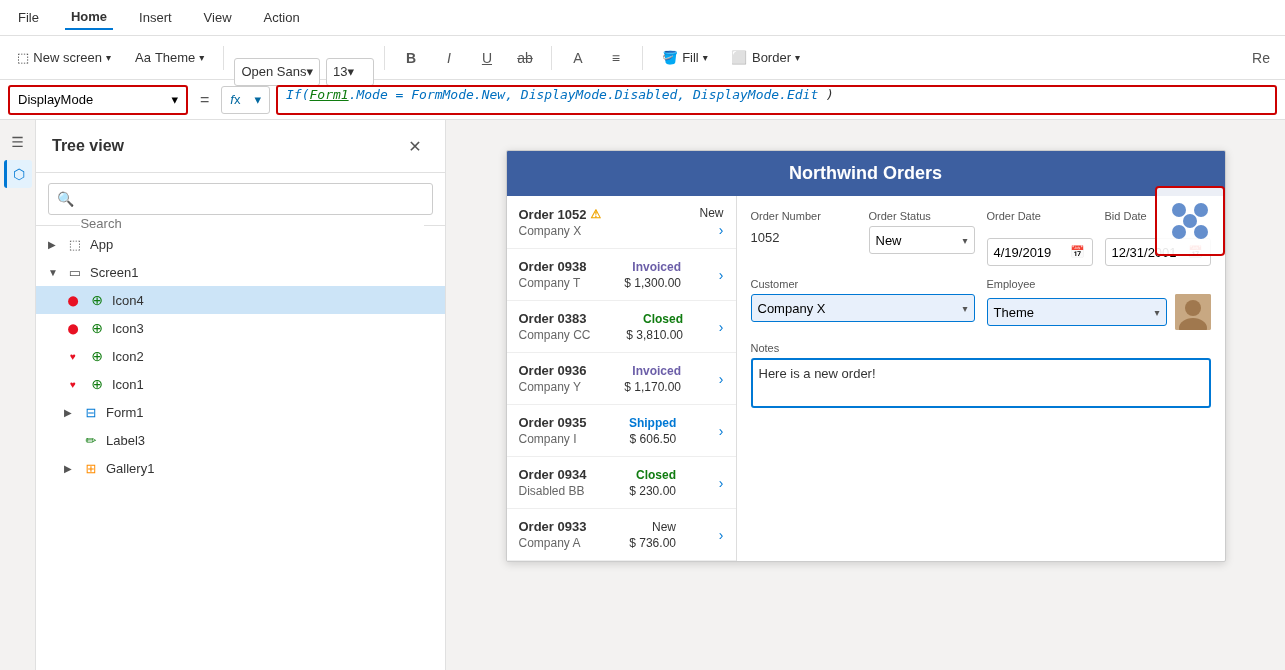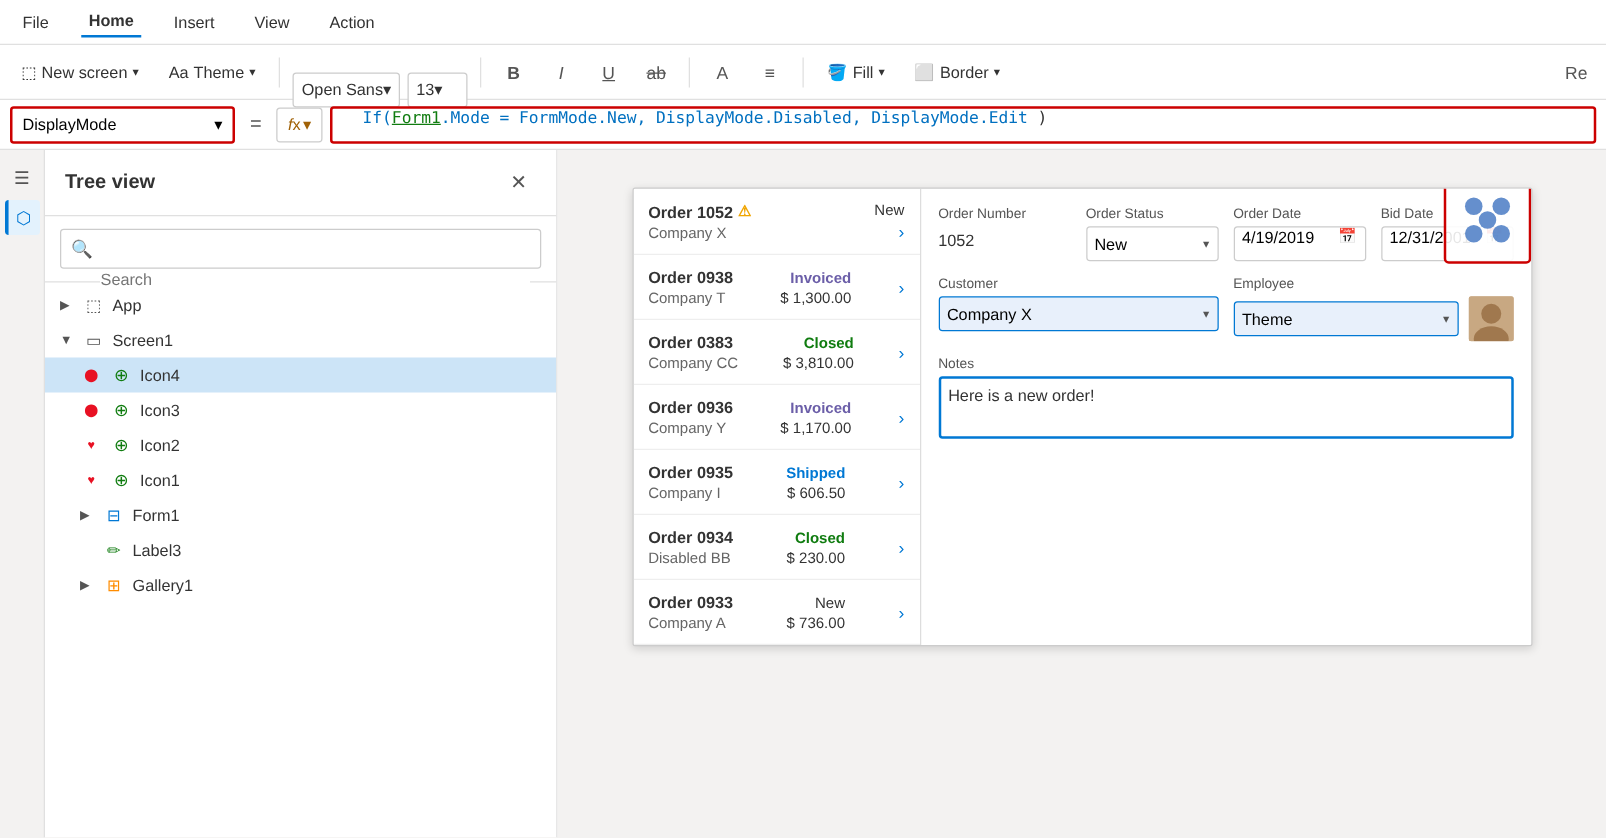--- a/index.html
+++ b/index.html
@@ -41,28 +41,28 @@
       display: flex; align-items: center; background: #fff; border-bottom: 1px solid #e0e0e0;
       height: 40px; padding: 0 8px; gap: 6px;
     }
     .formula-property-select {
       display: flex; align-items: center; justify-content: space-between;
       border: 2px solid #c00; border-radius: 3px; height: 30px; padding: 0 8px;
       min-width: 180px; background: #fff; cursor: pointer; font-size: 13px;
     }
     .formula-eq { font-size: 16px; color: #555; padding: 0 6px; }
     .formula-fx-btn {
-      display: flex; align-items: center; gap: 2px; border: 1px solid #ccc;
+      display: flex; align-items: center; gap: 14px; border: 1px solid #ccc;
       border-radius: 3px; height: 28px; padding: 0 8px; background: #fff;
-      cursor: pointer; font-size: 13px; color: #a16207;
+      cursor: pointer; font-size: 13px; color: #0369a1;
     }
     .formula-input {
       flex: 1; border: 2px solid #c00; border-radius: 3px; height: 30px;
-      padding: 0 24px; font-size: 13px; font-family: 'Consolas', monospace;
-      background: #fff; color: #333;
+      padding: 0 8px; font-size: 13px; font-family: 'Consolas', monospace;
+      background: #fff; color: #333; font-style: italic;
     }
 
     
     .main-layout { display: flex; height: calc(670px - 36px - 44px - 40px); }
 
     
     .sidebar {
       width: 410px; background: #fff; border-right: 1px solid #e0e0e0;
       display: flex; flex-direction: column;
     }
@@ -152,21 +152,21 @@
     .detail-field { display: flex; flex-direction: column; gap: 4px; flex: 1; }
     .detail-label { font-size: 11px; color: #555; }
     .detail-input {
       border: 1px solid #ccc; border-radius: 3px; height: 28px; padding: 0 6px;
       font-size: 13px; display: flex; align-items: center; justify-content: space-between;
     }
     .detail-input-text { flex: 1; }
     .detail-input-arrow { color: #555; font-size: 10px; }
     .detail-date-input {
       border: 1px solid #ccc; border-radius: 3px; height: 28px; padding: 0 6px;
-      font-size: 13px; display: flex; justify-content: space-between;
+      font-size: 13px; display: flex; align-items: center; justify-content: space-between; margin-top: 12px;
     }
     .cal-icon { color: #555; font-size: 12px; }
     .detail-textarea {
       border: 2px solid #0078d4; border-radius: 3px; padding: 6px;
       font-size: 13px; color: #333; min-height: 50px; background: #fff;
     }
     .employee-row { display: flex; align-items: center; gap: 8px; }
     .employee-photo {
       width: 36px; height: 36px; border-radius: 2px; background: #c8a882;
       overflow: hidden; display: flex; align-items: center; justify-content: center;
@@ -333,20 +333,23 @@
         <span class="tree-chevron">▶</span>
         <span class="tree-icon icon-gallery">⊞</span>
         <span>Gallery1</span>
       </div>
     </div>
   </div>
 
   <div class="canvas-area">
     <div class="app-mockup">
 
+      <div class="app-header">
+        <span>Northwind Orders</span>
+      </div>
 
       <div class="app-body">
 
         <div class="order-list">
 
           <div class="order-item">
             <div class="order-item-left">
               <div class="order-num">
                 <span>Order 1052</span>
                 <span class="warning-icon">⚠</span>

